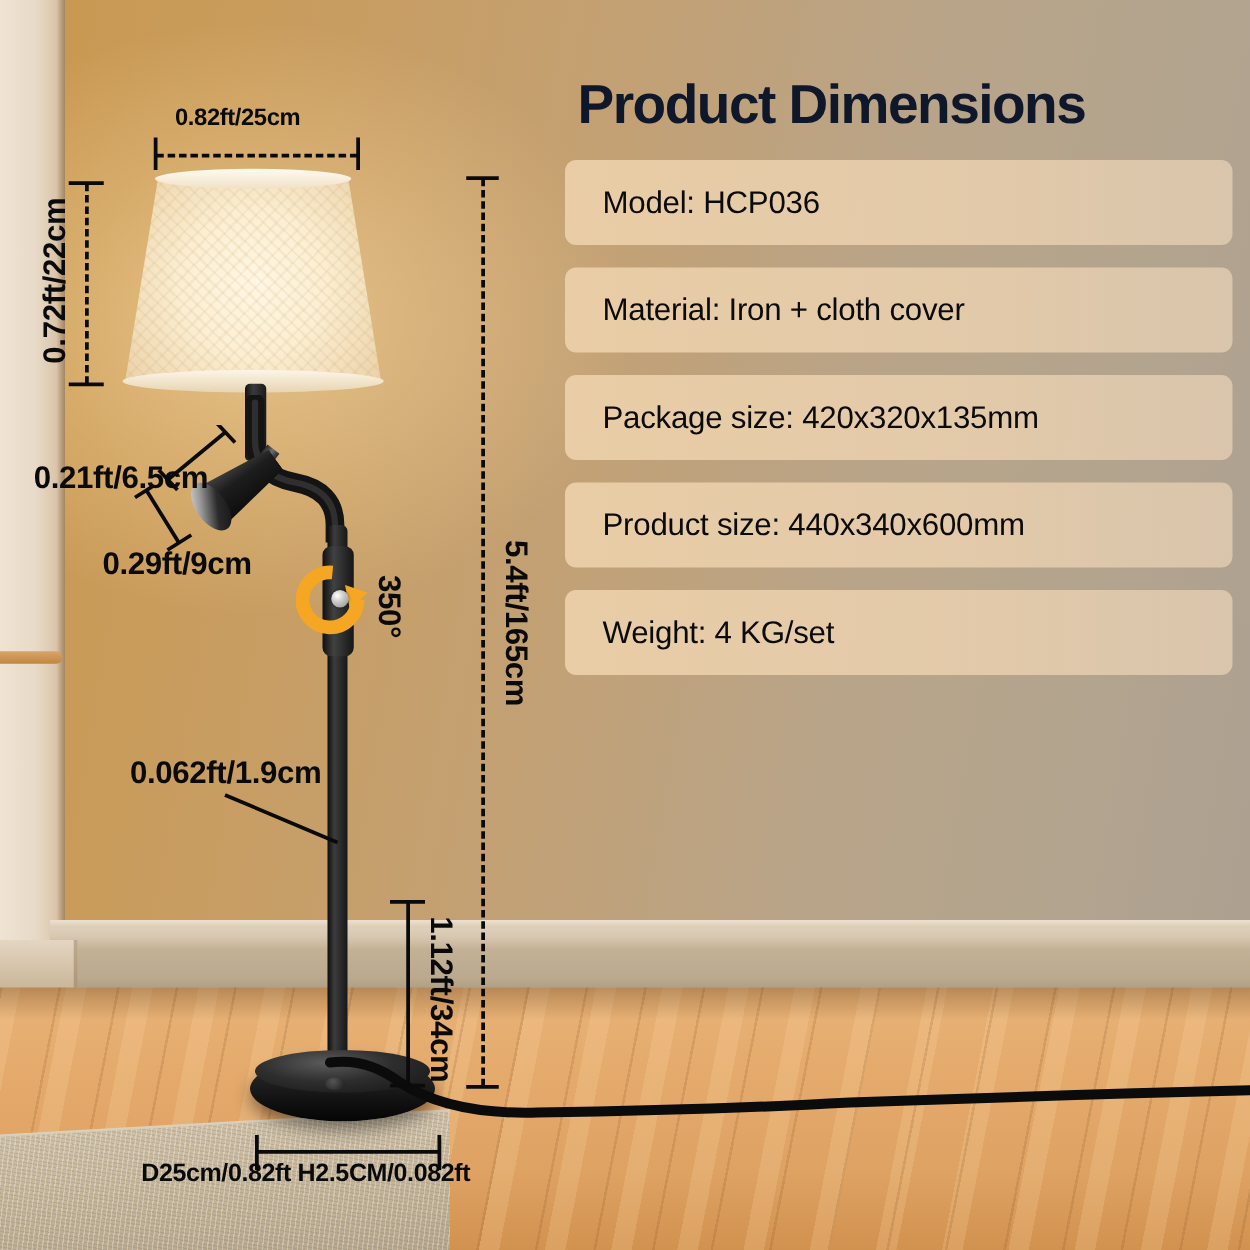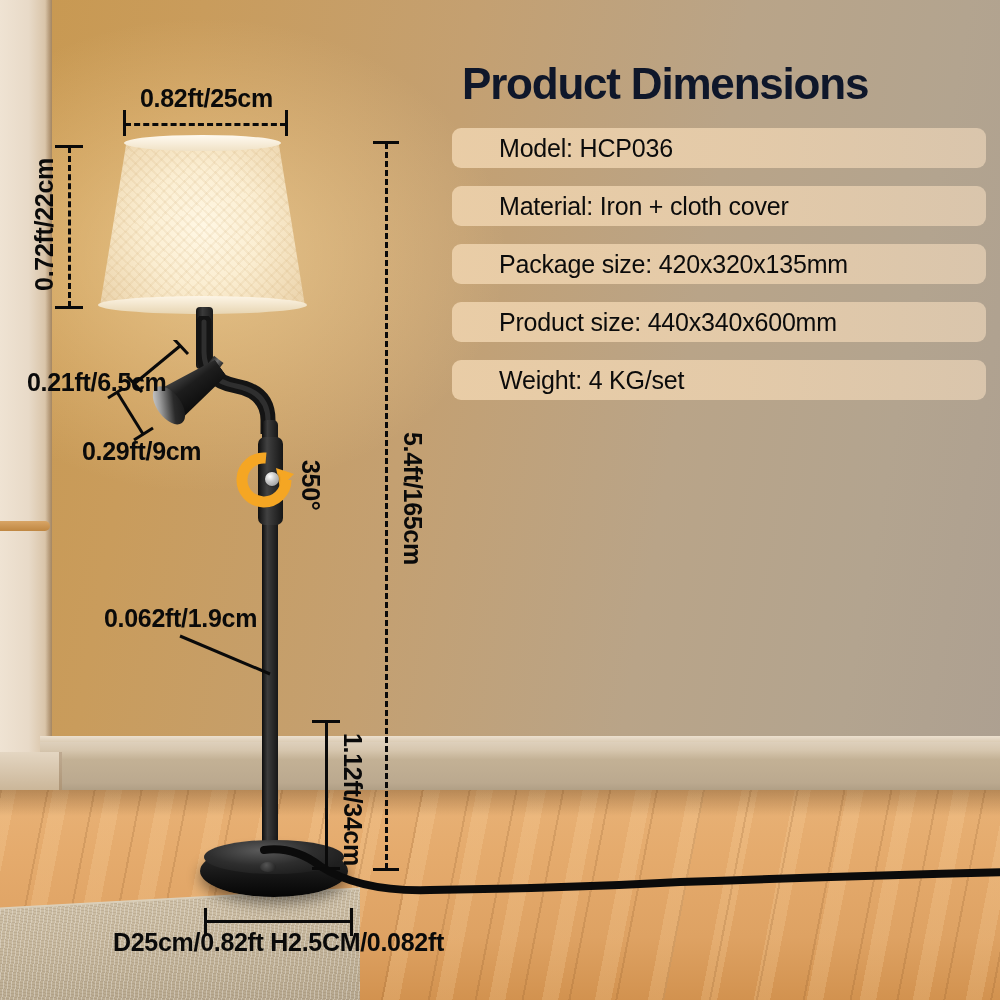--- a/index.html
+++ b/index.html
@@ -167,23 +167,23 @@
   .solid-h { position:absolute; height:3px; background:#0a0a0a; }
 
   
   .panel { position:absolute; left:452px; top:62px; width:534px; }
   .panel-title {
     font-size:44px; font-weight:700; color:#0f172a;
     letter-spacing:-1.2px; line-height:1; padding-left:10px;
     margin-bottom:22px;
   }
   .spec-row {
-    height:40px; margin-bottom:18px; border-radius:9px;
+    height:68px; margin-bottom:18px; border-radius:9px;
     background:linear-gradient(90deg, rgba(236,208,170,.93) 0%, rgba(232,206,172,.90) 55%, rgba(223,202,176,.88) 100%);
-    display:flex; align-items:center; padding:0 0 0 47px;
+    display:flex; align-items:center; padding:0 0 0 30px;
     font-size:25px; color:#0b0b0b; letter-spacing:-.2px;
   }
 </style>
 </head>
 <body>
 
 <div id="stage">
 
   <div class="wall"></div>
   <div class="wall-corner"></div>
@@ -225,21 +225,21 @@
   <div class="base-top"></div>
   <div class="base-nub"></div>
 
   <svg class="cord" viewBox="0 0 760 100">
     <path d="M14 10 Q44 6 70 26 Q110 52 180 50 Q320 48 430 42 Q600 36 760 32" stroke="#0b0b0b" stroke-width="8" fill="none" stroke-linecap="round"></path>
   </svg>
 
   <div class="tick" style="left:123px;top:110px;width:3px;height:26px;"></div>
   <div class="tick" style="left:285px;top:110px;width:3px;height:26px;"></div>
   <div class="dash-h" style="left:125px;top:123px;width:161px;"></div>
-  <div class="dim-label" style="left:140px;top:84px;font-size:25px;">0.82ft/25cm</div>
+  <div class="dim-label" style="left:140px;top:84px;font-size:19px;">0.82ft/25cm</div>
 
   <div class="tick" style="left:55px;top:145px;width:28px;height:3px;"></div>
   <div class="tick" style="left:55px;top:306px;width:28px;height:3px;"></div>
   <div class="dash-v" style="left:68px;top:147px;height:160px;"></div>
   <div class="dim-label vert" style="left:30px;top:158px;font-size:25px;transform:rotate(180deg);">0.72ft/22cm</div>
 
   <svg style="position:absolute;left:118px;top:340px;width:100px;height:70px;" viewBox="0 0 100 70">
     <line x1="62" y1="6" x2="16" y2="44" stroke="#0a0a0a" stroke-width="3"></line>
     <line x1="55" y1="-2" x2="70" y2="14" stroke="#0a0a0a" stroke-width="3"></line>
     <line x1="9" y1="36" x2="24" y2="52" stroke="#0a0a0a" stroke-width="3"></line>
@@ -266,21 +266,21 @@
   <div class="dim-label vert" style="left:398px;top:432px;font-size:25px;">5.4ft/165cm</div>
 
   <div class="tick" style="left:312px;top:720px;width:28px;height:3px;"></div>
   <div class="tick" style="left:312px;top:867px;width:28px;height:3px;"></div>
   <div class="solid-v" style="left:325px;top:722px;height:146px;"></div>
   <div class="dim-label vert" style="left:338px;top:733px;font-size:25px;">1.12ft/34cm</div>
 
   <div class="tick" style="left:204px;top:908px;width:3px;height:28px;"></div>
   <div class="tick" style="left:350px;top:908px;width:3px;height:28px;"></div>
   <div class="solid-h" style="left:206px;top:920px;width:145px;"></div>
-  <div class="dim-label" style="left:113px;top:928px;font-size:25px;">D25cm/0.82ft H2.5CM/0.082ft</div>
+  <div class="dim-label" style="left:113px;top:928px;font-size:20px;">D25cm/0.82ft H2.5CM/0.082ft</div>
 
   <div class="panel">
     <div class="panel-title">Product Dimensions</div>
     <div id="spec-list">
         <div class="spec-row">
           <span>Model: HCP036</span>
         </div>
         <div class="spec-row">
           <span>Material: Iron + cloth cover</span>
         </div>

